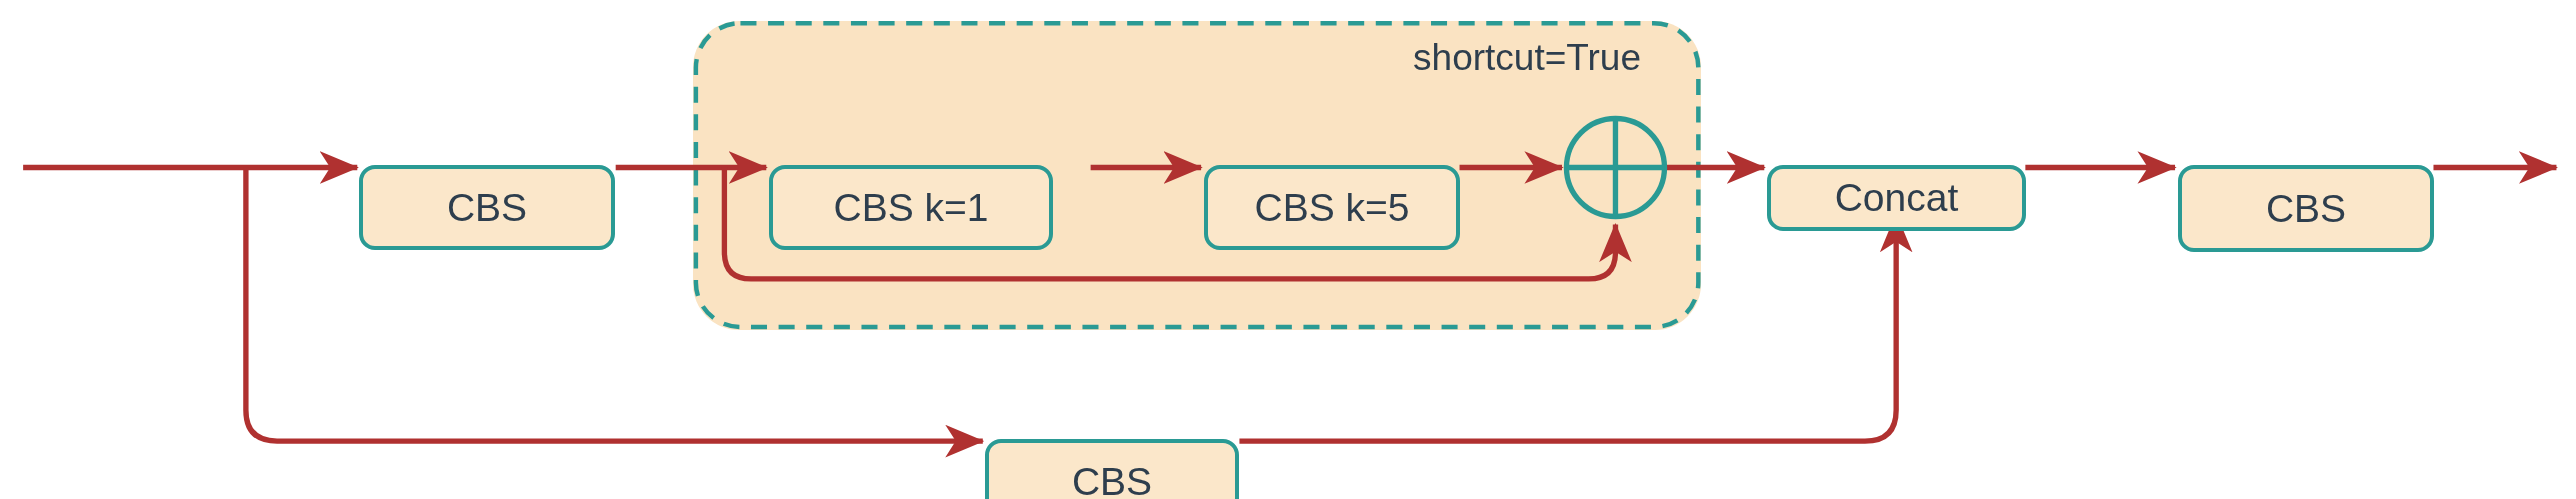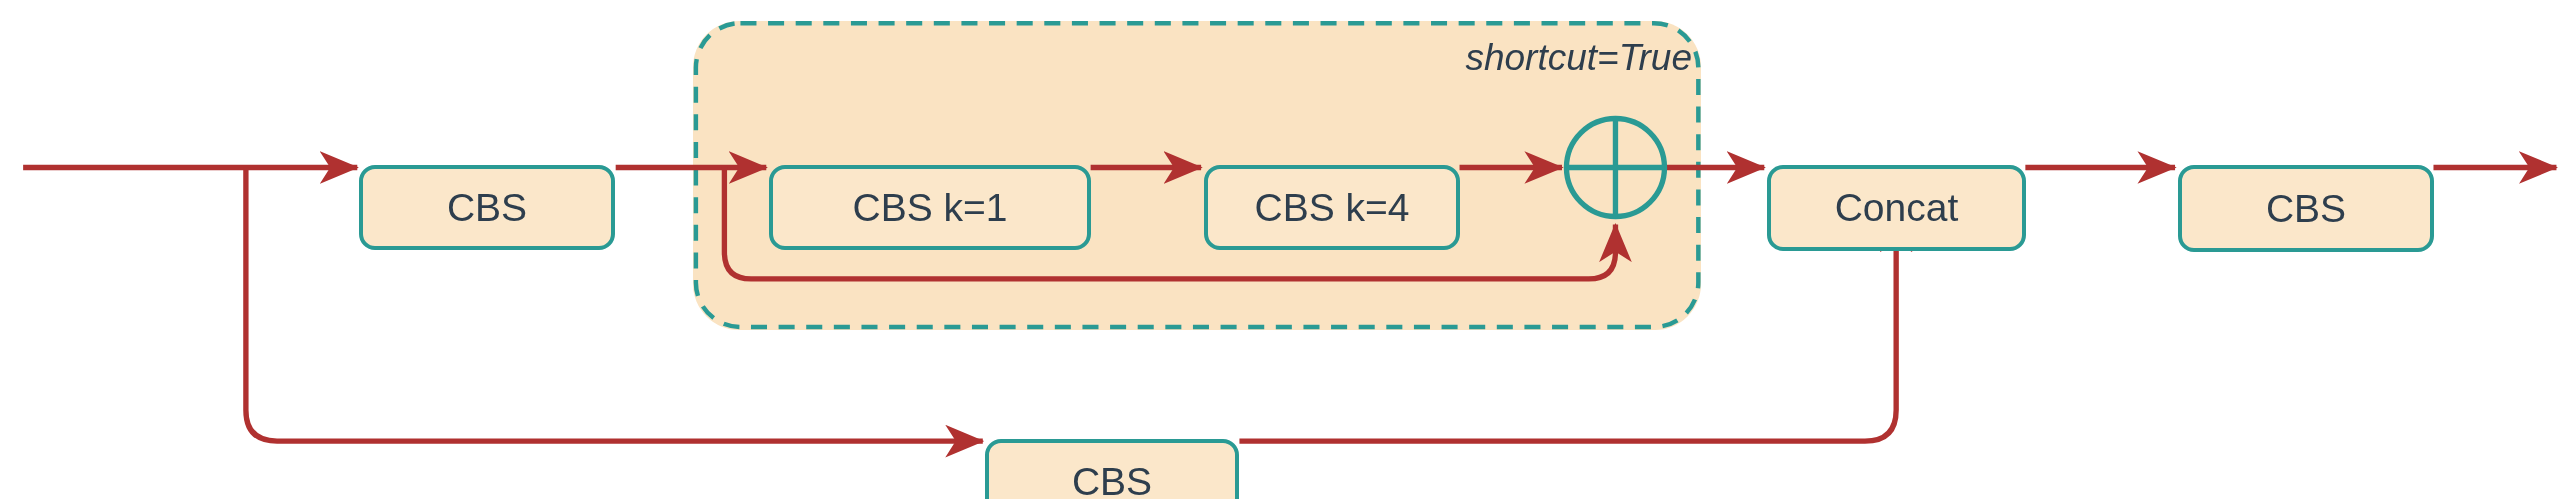--- a/index.html
+++ b/index.html
@@ -29,37 +29,37 @@
   }
   .container-box{
     position:absolute;
     left:693px;top:20.5px;width:1008px;height:309px;
     border-radius:46px;
     background:var(--container-fill);
     z-index:1;
   }
   .container-label{
     position:absolute;
-    top:37px;right:884px; 
+    top:37px;right:935px; 
     font-size:37px;color:var(--text);
-    z-index:3;white-space:nowrap;font-style:italic;
+    z-index:3;white-space:nowrap;
   }
   svg.wires{
     position:absolute;left:0;top:0;width:2576px;height:499px;
     z-index:2;
   }
   .wire{stroke:var(--arrow);stroke-width:6;fill:none;}
   .dashed-border{stroke:var(--teal);stroke-width:5;fill:none;stroke-dasharray:18 13;}
   .addj{stroke:var(--teal);stroke-width:6;fill:none;}
   #arrowhead path{fill:var(--arrow);}
 
   #n-cbs-in    {left:359px; top:125px; width:256px; height:85px;}
-  #n-cbs-k1    {left:769px; top:125px; width:322px; height:85px;}
+  #n-cbs-k1    {left:769px; top:125px; width:284px; height:85px;}
   #n-cbs-k3    {left:1204px;top:125px; width:256px; height:85px;}
-  #n-concat    {left:1767px;top:125px; width:259px; height:86px;text-align:right;}
+  #n-concat    {left:1767px;top:125px; width:259px; height:66px;text-align:right;}
   #n-cbs-out   {left:2178px;top:125px; width:256px; height:87px;}
   #n-cbs-branch{left:985px;top:399px; width:254px; height:85px;}
 </style>
 </head>
 <body>
 
 <div class="canvas">
 
   <div class="container-box"></div>
 
@@ -95,19 +95,19 @@
     <g>
       <circle class="addj" cx="1812" cy="188" r="55"></circle>
       <path class="addj" d="M1757 188 H1867 M1812 133 V243"></path>
     </g>
   </svg>
 
   <div class="container-label">shortcut=True</div>
 
   <div class="node" id="n-cbs-in">CBS</div>
   <div class="node" id="n-cbs-k1">CBS k=1</div>
-  <div class="node" id="n-cbs-k3">CBS k=4</div>
+  <div class="node" id="n-cbs-k3">CBS k=5</div>
   <div class="node" id="n-concat">Concat</div>
   <div class="node" id="n-cbs-out">CBS</div>
   <div class="node" id="n-cbs-branch">CBS</div>
 
 </div>
 
 
 </body></html>

